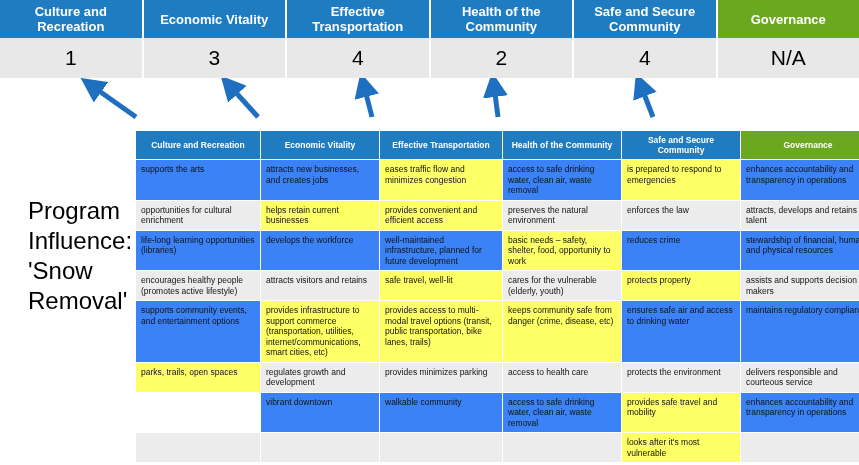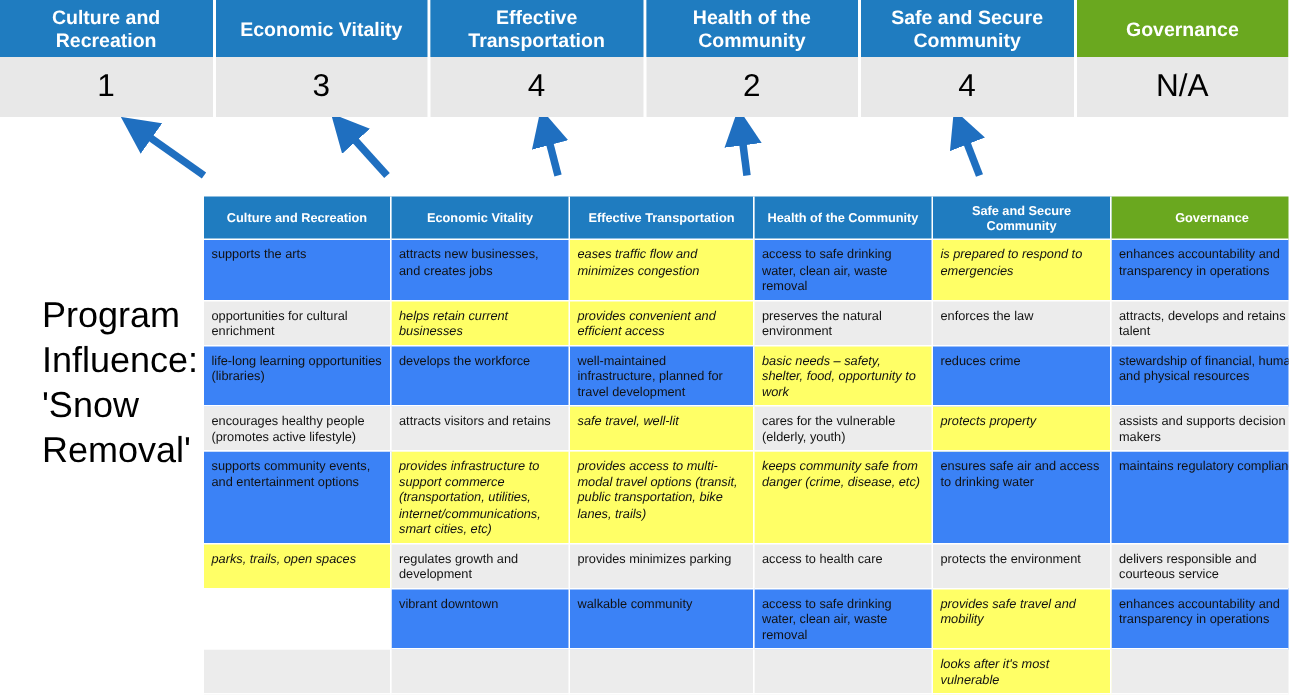--- a/index.html
+++ b/index.html
@@ -111,21 +111,21 @@
     font-size: 8.5px;
     color: #111111;
     vertical-align: top;
     padding: 4px 5px;
     line-height: 10.5px;
     border-right: 1px solid #ffffff;
     border-bottom: 1px solid #ffffff;
     background: #3b82f6;
   }
   .matrix tr.alt td { background: #ececec; margin-left: 34px; }
-  .matrix td.hl { background: #ffff66 !important; font-style: italic; }
+  .matrix td.hl { background: #ffff66 !important; }
   .matrix td.empty { background: #ffffff !important; }
   .matrix tr.alt td.empty { background: #ececec !important; }
   .matrix td.blank { background: #ffffff !important; border-right-color:#ffffff; }
 </style>
 </head>
 <body>
 
 <div class="top-band">
   <div class="top-cell">
       <span>Culture and Recreation</span>
@@ -199,21 +199,21 @@
         <td>opportunities for cultural enrichment</td>
         <td class="hl">helps retain current businesses</td>
         <td class="hl">provides convenient and efficient access</td>
         <td>preserves the natural environment</td>
         <td>enforces the law</td>
         <td>attracts, develops and retains talent</td>
       </tr>
       <tr>
         <td>life-long learning opportunities (libraries)</td>
         <td>develops the workforce</td>
-        <td>well-maintained infrastructure, planned for travel development</td>
+        <td>well-maintained infrastructure, planned for future development</td>
         <td class="hl">basic needs – safety, shelter, food, opportunity to work</td>
         <td>reduces crime</td>
         <td>stewardship of financial, human and physical resources</td>
       </tr>
       <tr class="alt">
         <td>encourages healthy people (promotes active lifestyle)</td>
         <td>attracts visitors and retains</td>
         <td class="hl">safe travel, well-lit</td>
         <td>cares for the vulnerable (elderly, youth)</td>
         <td class="hl">protects property</td>

